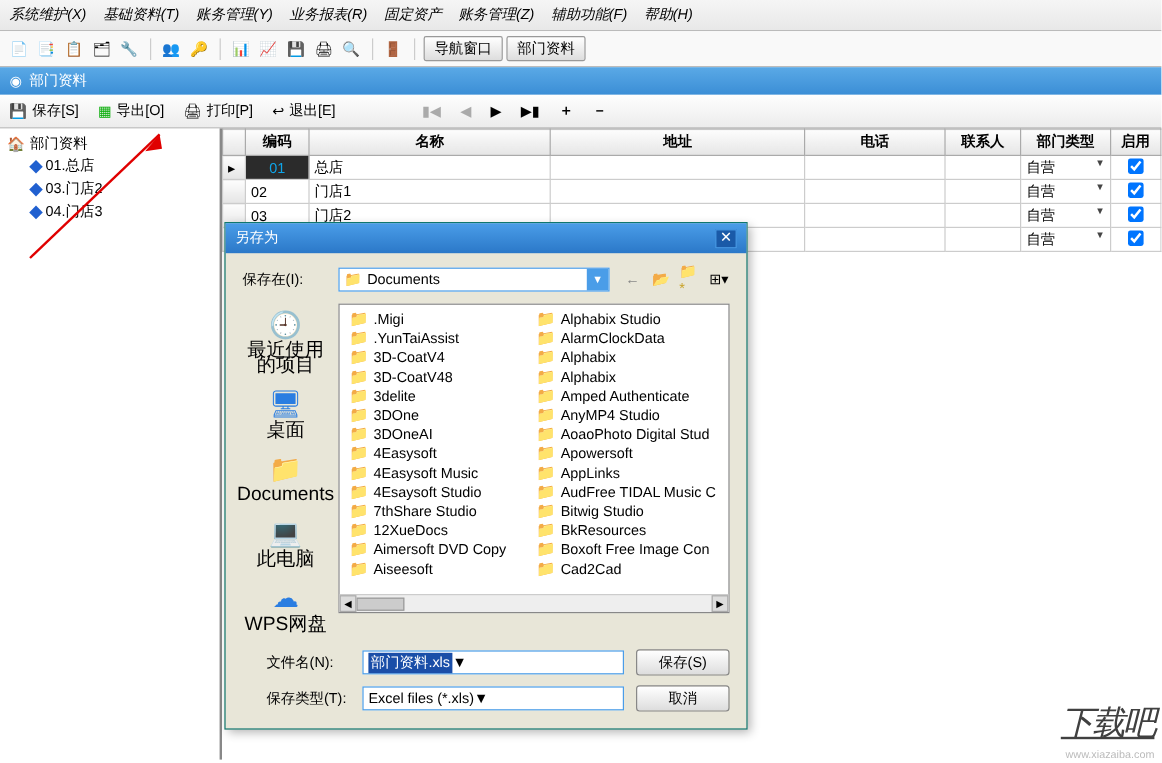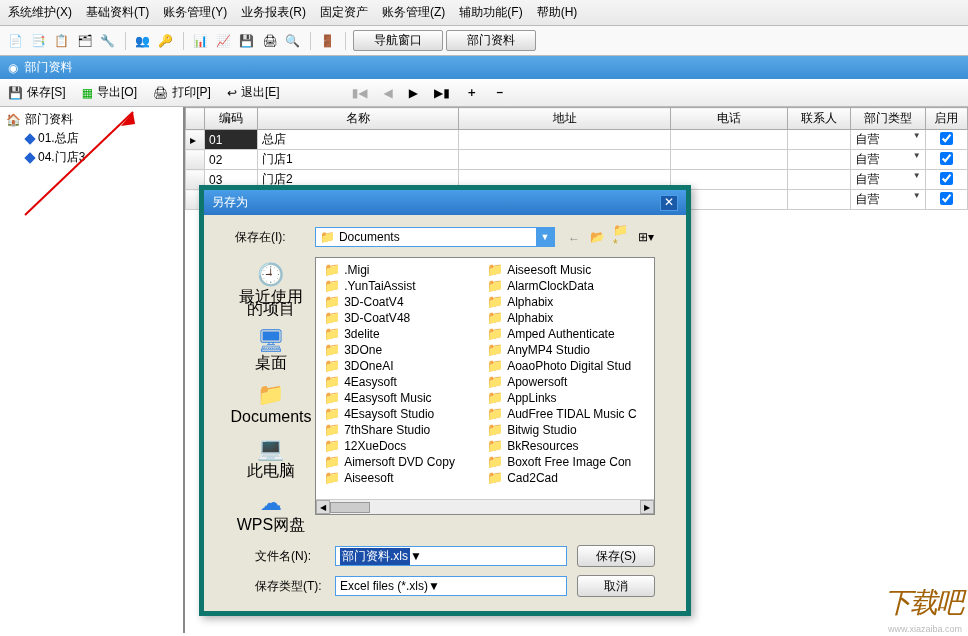--- a/index.html
+++ b/index.html
@@ -1,58 +1,58 @@
 <!DOCTYPE html>
 <html><head>
 <meta charset="utf-8">
 <style>
 * { box-sizing: border-box; margin: 0; padding: 0; font-family: "Microsoft YaHei", SimSun, sans-serif; font-size: 12px; }
 body { background: #fff; width: 968px; height: 636px; overflow: hidden; position: relative; }
 
 
-.menubar { background: linear-gradient(#f5f5f5, #e8e8e8); border-bottom: 1px solid #bbb; padding: 4px 8px; display: flex; gap: 14px; }
+.menubar { background: linear-gradient(#f5f5f5, #e8e8e8); border-bottom: 1px solid #bbb; padding: 4px 8px; display: flex; gap: 14px; font-style: italic; }
 .menubar span { cursor: default; }
 
 
 .toolbar1 { border-bottom: 1px solid #bbb; padding: 4px 6px; display: flex; gap: 3px; align-items: center; background: #f9f9f9; }
 .tb-icon { width: 20px; height: 20px; display: inline-flex; align-items: center; justify-content: center; cursor: pointer; }
 .tb-sep { width: 1px; height: 18px; background: #ccc; margin: 0 4px; }
-.tb-btn { border: 1px solid #999; background: linear-gradient(#fff,#ddd); padding: 1px 20px; border-radius: 2px; cursor: pointer; }
+.tb-btn { border: 1px solid #999; background: linear-gradient(#fff,#ddd); padding: 1px 8px; border-radius: 2px; cursor: pointer; }
 
 
 .wintitle { background: linear-gradient(#5aa9e6, #3b8ed6); color: #fff; padding: 3px 8px; display: flex; align-items: center; gap: 6px; }
 
 
 .toolbar2 { background: linear-gradient(#fefefe,#ececec); border-bottom: 1px solid #bbb; padding: 5px 8px; display: flex; gap: 16px; align-items: center; }
 .tbtn { display: inline-flex; align-items: center; gap: 4px; cursor: pointer; }
 
 
 .main { display: flex; height: calc(100% - 110px); }
 .tree { width: 185px; border-right: 2px solid #888; padding: 4px 6px; }
 .tree-root { display: flex; align-items: center; gap: 4px; }
 .tree-item { display: flex; align-items: center; gap: 4px; padding-left: 20px; margin-top: 2px; }
 .diamond { width: 8px; height: 8px; background: #2060d0; transform: rotate(45deg); display: inline-block; }
 
 
 .grid { flex: 1; }
 .grid table { border-collapse: collapse; width: 100%; }
-.grid th { background: linear-gradient(#fdfdfd,#e5e5e5); border: 1px solid #aaa; padding: 2px 4px; font-weight: normal; }
+.grid th { background: linear-gradient(#fdfdfd,#e5e5e5); border: 1px solid #aaa; padding: 2px 4px; font-weight: bold; }
 .grid td { border: 1px solid #ccc; padding: 1px 4px; background: #fff; height: 17px; }
 .grid td.rowhead { background: linear-gradient(#fdfdfd,#e5e5e5); width: 18px; }
-.grid td.code { background: #2b2b2b; color: #ffffff; }
+.grid td.code { background: #2b2b2b; color: #0ea5e9; text-align: center; }
 .dd { float: right; font-size: 8px; color: #444; }
 
 
 .arrow { position: absolute; left: 15px; top: 110px; pointer-events: none; }
 
 
-.dialog { position: absolute; left: 199px; top: 185px; width: 492px; background: #e8e6d8; border: 5px solid #0f766e; box-shadow: 3px 3px 8px rgba(0,0,0,.3); }
+.dialog { position: absolute; left: 187px; top: 185px; width: 436px; background: #e8e6d8; border: 1px solid #0f766e; box-shadow: 3px 3px 8px rgba(0,0,0,.3); }
 .dlg-title { background: linear-gradient(#4a9de8,#2b78c8); color: #fff; padding: 4px 8px; display: flex; justify-content: space-between; align-items: center; }
 .dlg-close { background: #1a5aa8; color: #fff; width: 18px; height: 16px; text-align: center; cursor: pointer; border: 1px solid #4a9de8; line-height: 13px; }
-.dlg-body { padding: 12px 31px 14px; }
+.dlg-body { padding: 12px 14px 14px; }
 .dlg-row { display: flex; align-items: center; gap: 10px; margin-bottom: 10px; }
 .dlg-label { width: 70px; text-align: left; }
 .combo { flex: 1; height: 20px; border: 1px solid #4a9de8; background: #fff; display: flex; align-items: center; padding: 0 4px; position: relative; }
 .combo .arrow-dd { position: absolute; right: 0; top: 0; width: 18px; height: 100%; background: #4a9de8; color: #fff; display: flex; align-items: center; justify-content: center; font-size: 9px; }
 .mini-icons { display: flex; gap: 6px; }
 .mini-icons span { width: 18px; height: 18px; display: inline-flex; align-items: center; justify-content: center; cursor: pointer; }
 
 .dlg-split { display: flex; gap: 8px; }
 .places { width: 72px; display: flex; flex-direction: column; align-items: center; gap: 4px; }
 .place { display: flex; flex-direction: column; align-items: center; gap: 2px; padding: 4px 0; cursor: pointer; }
@@ -68,21 +68,21 @@
 .scroll-thumb { width: 40px; height: 11px; background: #ccc; border: 1px solid #999; margin-left: 14px; }
 .scroll-arr { position: absolute; top: 0; width: 14px; height: 14px; background: #ddd; border: 1px solid #aaa; display: flex; align-items: center; justify-content: center; font-size: 8px; }
 
 .dlg-bottom { margin-top: 10px; margin-left: 20px; }
 .dlg-brow { display: flex; align-items: center; gap: 10px; margin-top: 8px; }
 .fn-field { flex: 1; height: 20px; border: 1px solid #4a9de8; background: #fff; position: relative; padding: 0 4px; display: flex; align-items: center; }
 .fn-sel { background: #1a4ea8; color: #fff; padding: 0 2px; }
 .dlg-btn { width: 78px; height: 22px; border: 1px solid #888; background: linear-gradient(#fff,#ddd); border-radius: 3px; cursor: pointer; }
 
 .watermark { position: absolute; right: 6px; bottom: 2px; font-size: 9px; color: #bbb; }
-.watermark-logo { position: absolute; right: 6px; bottom: 14px; font-size: 28px; color: #a16207; font-style: italic; letter-spacing: -2px; }
+.watermark-logo { position: absolute; right: 6px; bottom: 14px; font-size: 28px; color: #404040; font-style: italic; letter-spacing: -2px; text-decoration: underline; }
 </style>
 </head>
 <body>
 
 <div class="menubar">
   <span>系统维护(X)</span>
   <span>基础资料(T)</span>
   <span>账务管理(Y)</span>
   <span>业务报表(R)</span>
   <span>固定资产</span>
@@ -153,20 +153,24 @@
     <div class="tree-root">
       <span>🏠</span>
       <span>部门资料</span>
     </div>
     <div class="tree-item">
         <span class="diamond"></span>
         <span>01.总店</span>
       </div>
     <div class="tree-item">
         <span class="diamond"></span>
+        <span>03.门店2</span>
+      </div>
+    <div class="tree-item">
+        <span class="diamond"></span>
         <span>04.门店3</span>
       </div>
   </div>
 
   <div class="grid">
     <table>
       <tbody>
           <tr>
         <th style="width:18px"></th>
         <th style="width:50px">编码</th>
@@ -328,21 +332,21 @@
                 <span>Aimersoft DVD Copy</span>
               </div>
               <div class="file-item">
                 <span class="folder-icon">📁</span>
                 <span>Aiseesoft</span>
               </div>
             </div>
             <div class="file-col">
               <div class="file-item">
                 <span class="folder-icon">📁</span>
-                <span>Aiseesoft Music</span>
+                <span>Alphabix Studio</span>
               </div>
               <div class="file-item">
                 <span class="folder-icon">📁</span>
                 <span>AlarmClockData</span>
               </div>
               <div class="file-item">
                 <span class="folder-icon">📁</span>
                 <span>Alphabix</span>
               </div>
               <div class="file-item">

